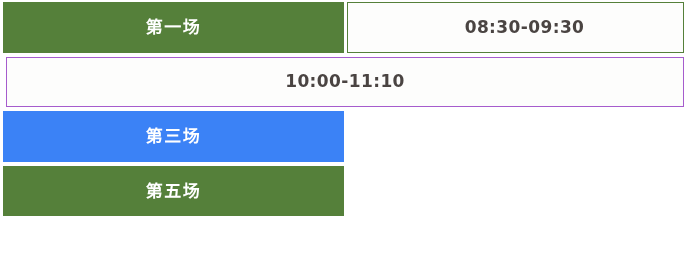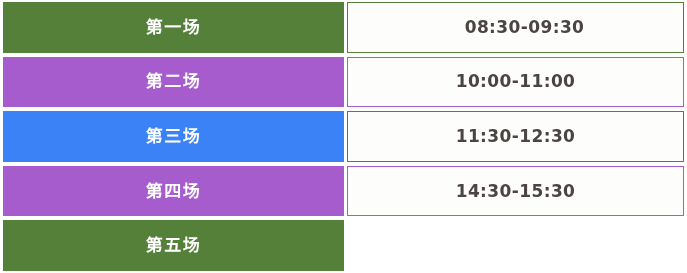--- a/index.html
+++ b/index.html
@@ -88,48 +88,33 @@
     <div class="session-cell" style="background: rgb(85, 128, 58);">
       <span class="session-label">第一场</span>
     </div>
     <div class="gap-cell"></div>
     <div class="time-cell" style="border-color: rgb(85, 128, 58); background: rgb(253, 253, 252); padding-left: 18px;">
       <span class="time-label">08:30-09:30</span>
     </div>
   </div>
 
   <div class="schedule-row">
-    <div class="session-cell" style="background: rgb(166, 92, 205);">
-      <span class="session-label">第二场</span>
-    </div>
     <div class="gap-cell"></div>
     <div class="time-cell" style="border-color: rgb(166, 92, 205); background: rgb(253, 253, 252);">
-      <span class="time-label">10:00-11:00</span>
+      <span class="time-label">10:00-11:10</span>
     </div>
   </div>
 
   <div class="schedule-row">
     <div class="session-cell" style="background: #3b82f6;">
       <span class="session-label">第三场</span>
     </div>
     <div class="gap-cell"></div>
-    <div class="time-cell" style="border-color: rgb(85, 128, 58); background: rgb(253, 253, 252);">
-      <span class="time-label">11:30-12:30</span>
-    </div>
   </div>
 
-  <div class="schedule-row">
-    <div class="session-cell" style="background: rgb(166, 92, 205);">
-      <span class="session-label">第四场</span>
-    </div>
-    <div class="gap-cell"></div>
-    <div class="time-cell" style="border-color: rgb(166, 92, 205); background: rgb(253, 253, 252);">
-      <span class="time-label">14:30-15:30</span>
-    </div>
-  </div>
 
   <div class="schedule-row">
     <div class="session-cell" style="background: rgb(85, 128, 58); justify-content: center;">
       <span class="session-label">第五场</span>
     </div>
     <div class="gap-cell"></div>
   </div>
 
 </div>
 

